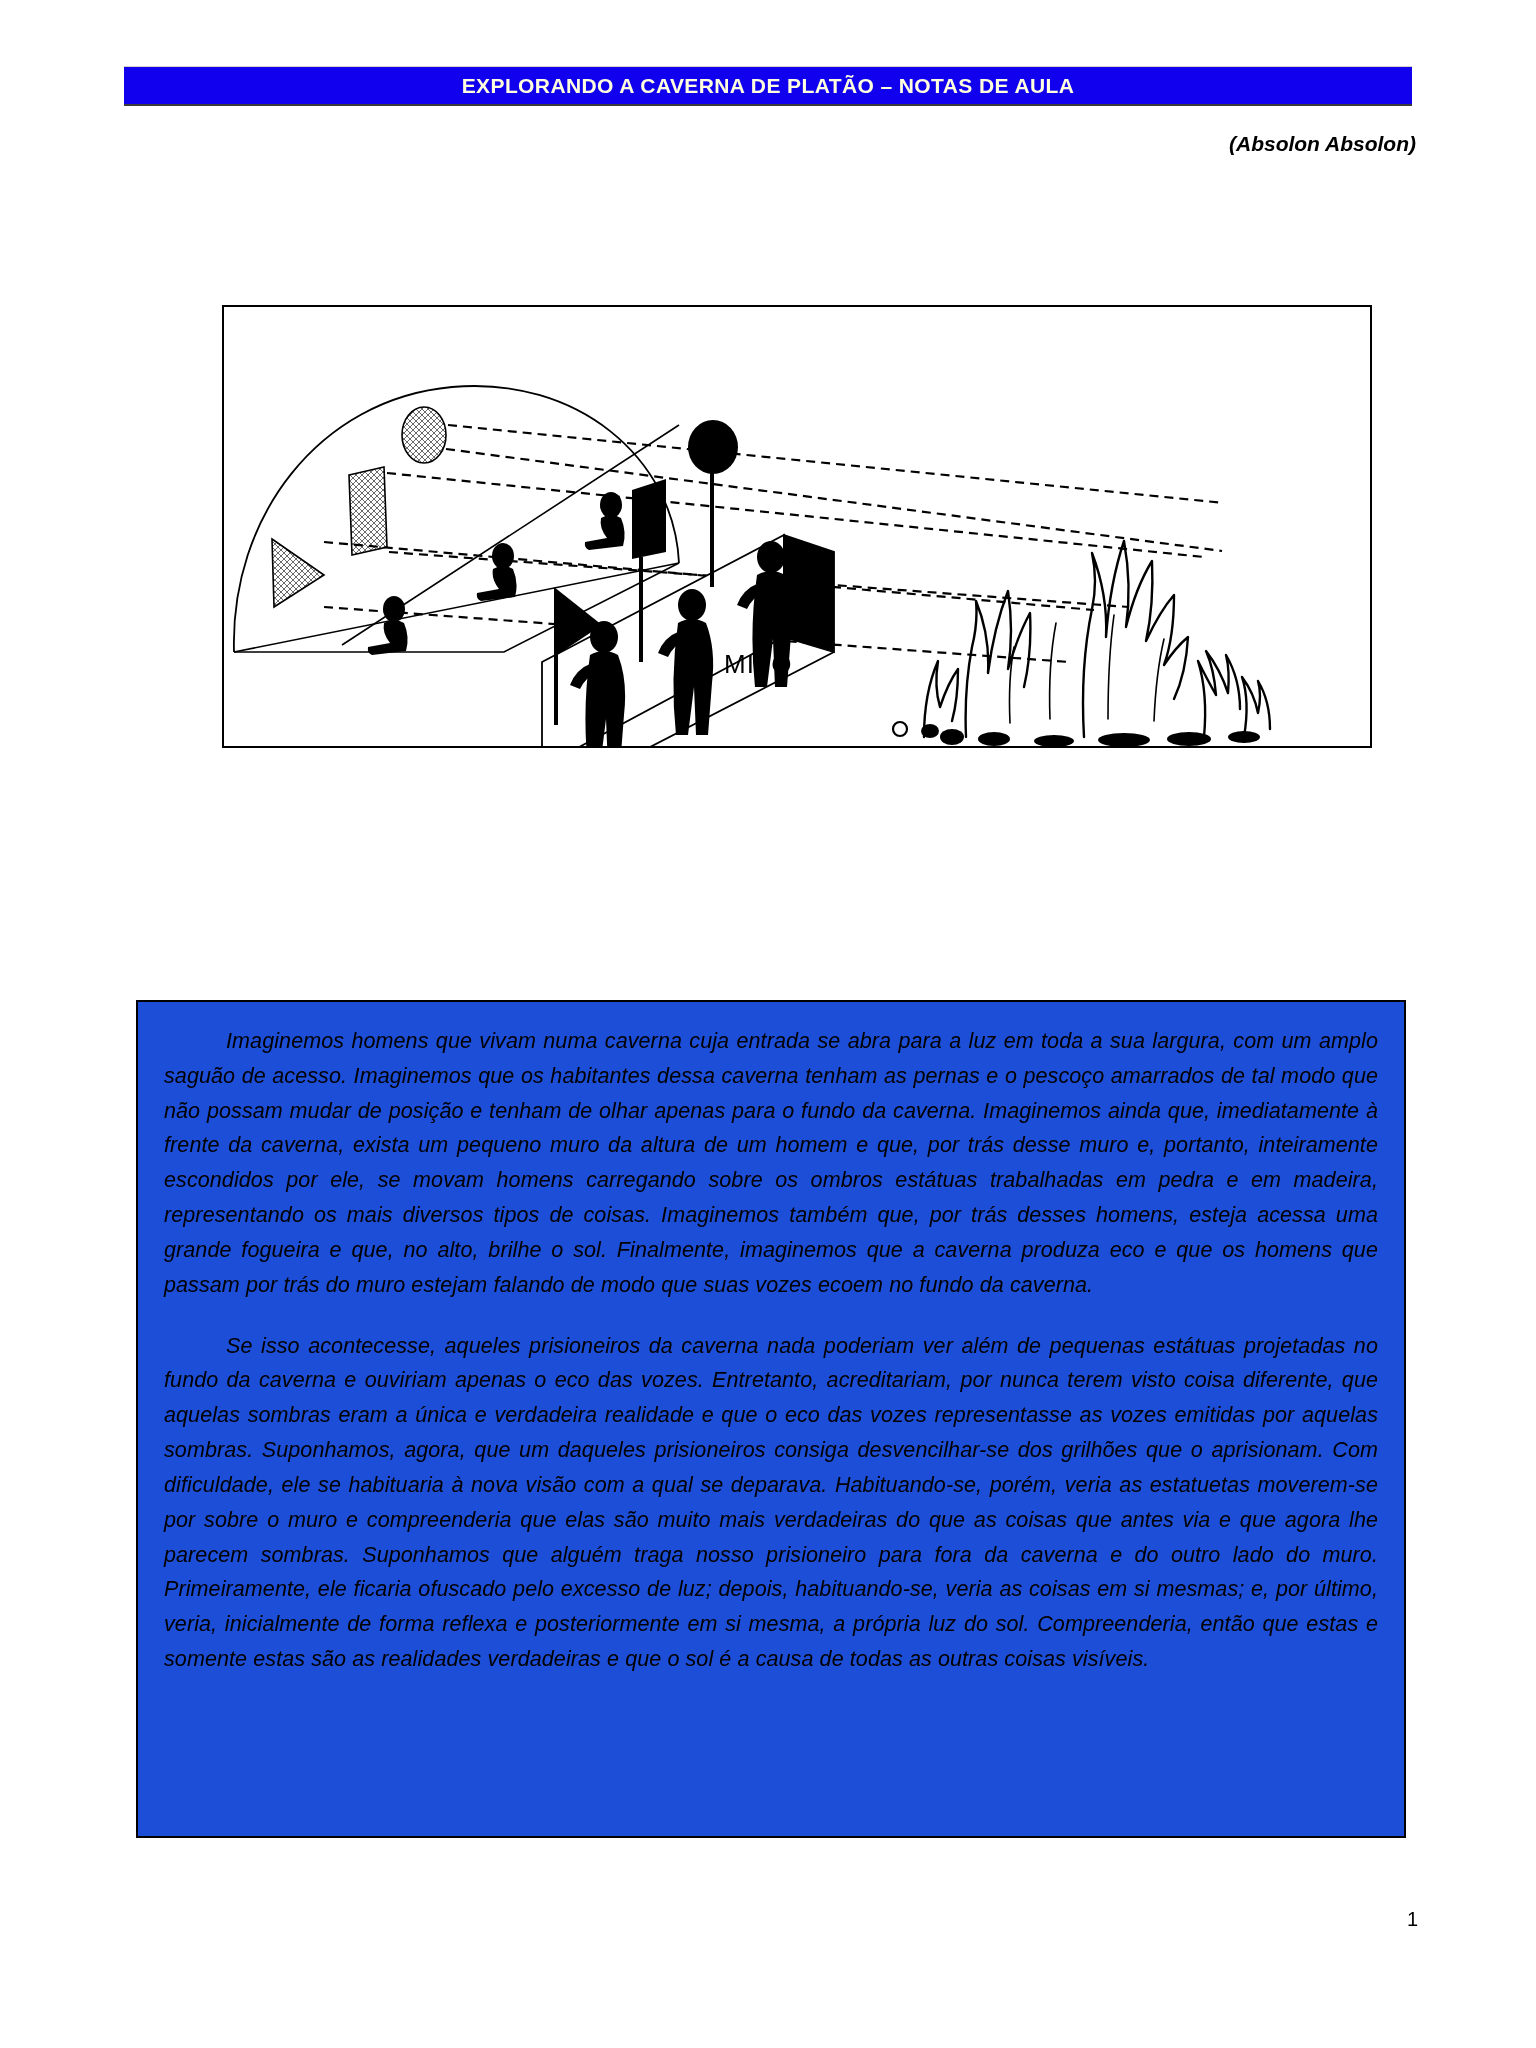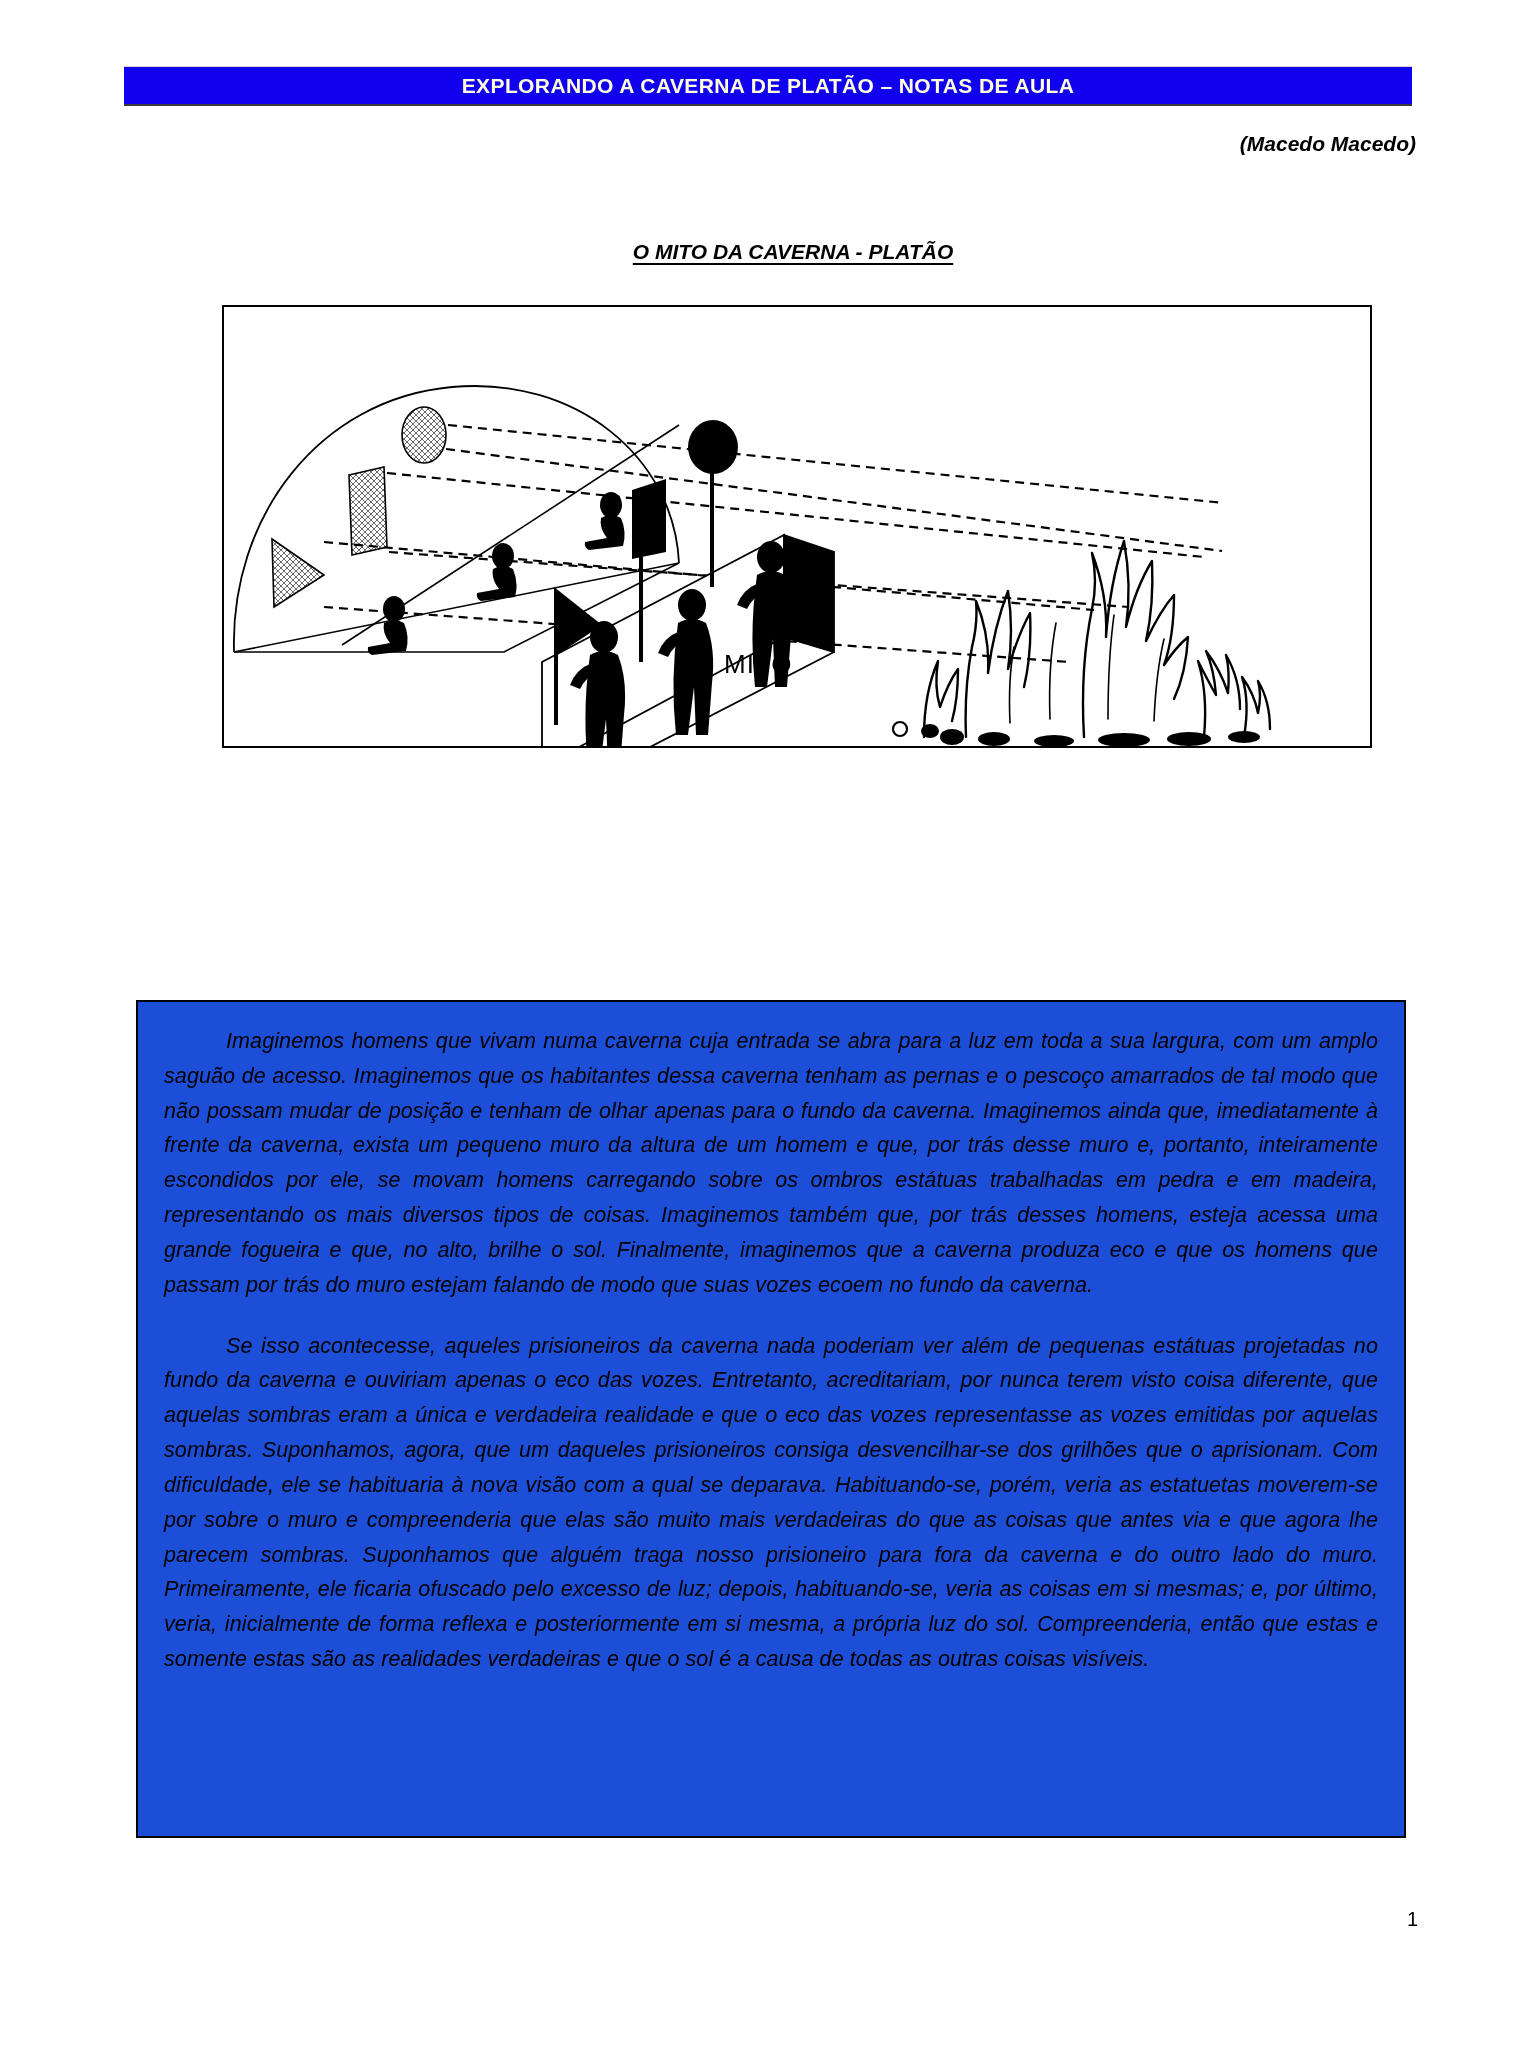--- a/index.html
+++ b/index.html
@@ -128,23 +128,22 @@
 </style>
 </head>
 <body>
 
 <div class="page">
 
   <div class="header-banner" style="background: rgb(17, 0, 238);">
     <span class="header-banner-title" style="color: rgb(255, 255, 221);">EXPLORANDO A CAVERNA DE PLATÃO – NOTAS DE AULA</span>
   </div>
 
-  <div class="author-line">(Macedo Macedo)</div>
-
-  <div class="section-title">O MITO DA CAVERNA - PLATÃO</div>
+  <div class="author-line">(Absolon Absolon)</div>
+
 
   <div class="figure-box">
     <svg width="1146" height="439" viewBox="0 0 1146 439">
       <defs>
         <pattern id="hatch" width="6" height="6" patternUnits="userSpaceOnUse">
           <rect width="6" height="6" fill="#ffffff"></rect>
           <path d="M0 0 L6 6 M0 6 L6 0" stroke="#444" stroke-width="0.8"></path>
         </pattern>
       </defs>
 

